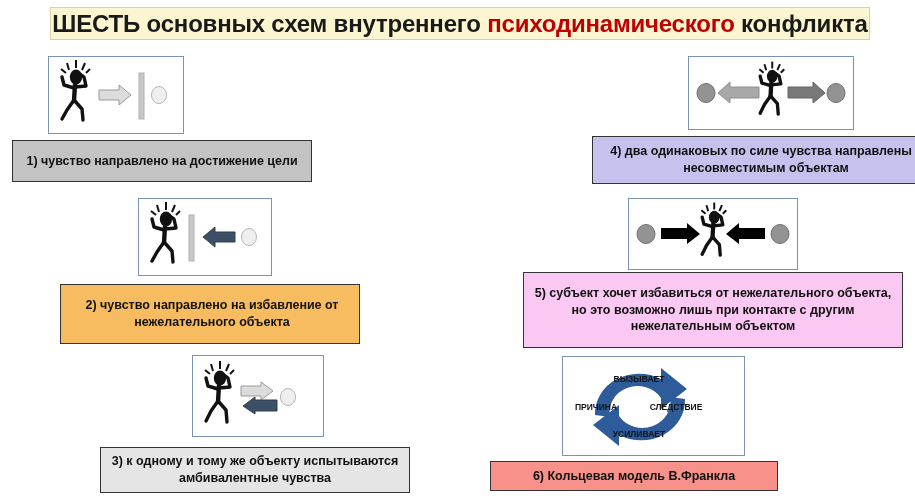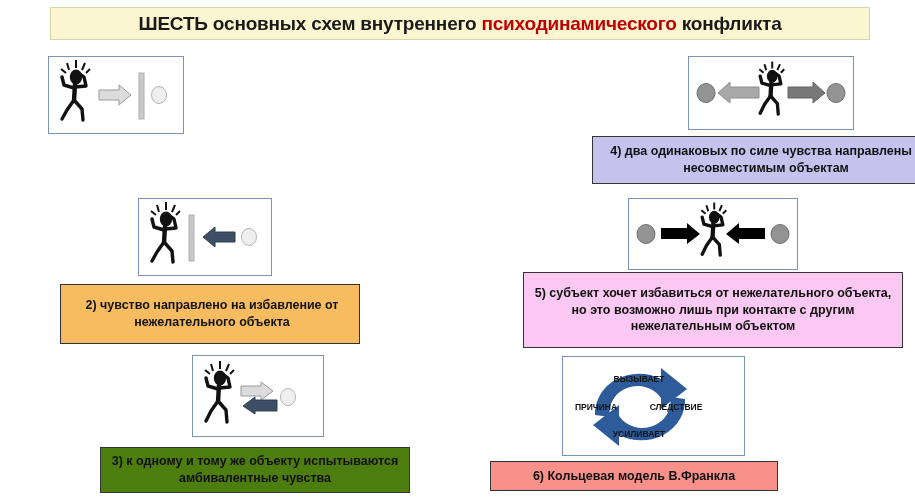--- a/index.html
+++ b/index.html
@@ -14,21 +14,21 @@
 
   
   .title-banner{
     position:absolute;left:50px;top:7px;width:820px;height:33px;
     background:#fbf5d0;
     border:1px solid #d9d2a8;
     display:flex;align-items:center;justify-content:center;
     box-sizing:border-box;
   }
   .title-text{
-    font-size:19px;font-weight:bold;color:#1a1a1a;white-space:nowrap;
+    font-size:24px;font-weight:bold;color:#1a1a1a;white-space:nowrap;
     letter-spacing:-0.2px;
   }
   .title-text .red{color:#c00000;}
 
   
   .img-frame{
     position:absolute;
     background:#ffffff;
     border:1px solid #7a93b5;
     box-sizing:border-box;
@@ -83,20 +83,21 @@
       <g>
         <path d="M50 33 L70 33 L70 28 L82 38 L70 48 L70 43 L50 43 Z" fill="#dcdcdc" stroke="#9a9a9a" stroke-width="1"></path>
       </g>
 
       <rect x="90" y="16" width="5" height="46" fill="#c8c8c8" stroke="#b0b0b0" stroke-width="1"></rect>
 
       <ellipse cx="110" cy="38" rx="7.5" ry="8.5" fill="#efefef" stroke="#b5b5b5" stroke-width="1"></ellipse>
     </svg>
   </div>
 
+  <div class="caption" style="left:12px;top:140px;width:300px;height:42px;background:#c3c3c3;">1) чувство направлено на достижение цели</div>
 
   <div class="img-frame" style="left:138px;top:198px;width:134px;height:78px;">
     <svg width="132" height="76" viewBox="0 0 132 76">
       <g fill="#111" stroke="#111">
         <path d="M18 6 L20 13" stroke-width="2" fill="none"></path>
         <path d="M27 3 L27 11" stroke-width="2" fill="none"></path>
         <path d="M36 6 L33 13" stroke-width="2" fill="none"></path>
         <path d="M12 12 L17 16" stroke-width="2" fill="none"></path>
         <path d="M41 12 L37 16" stroke-width="2" fill="none"></path>
         <ellipse cx="27" cy="20" rx="6.2" ry="7.4" fill="#111" stroke="none"></ellipse>
@@ -134,21 +135,21 @@
       <g>
         <path d="M48 30 L68 30 L68 26 L80 35 L68 44 L68 40 L48 40 Z" fill="#dcdcdc" stroke="#9a9a9a" stroke-width="1"></path>
       </g>
       <g>
         <path d="M84 44 L62 44 L62 41 L50 50 L62 58 L62 55 L84 55 Z" fill="#3d4f66" stroke="#33414f" stroke-width="1"></path>
       </g>
       <ellipse cx="95" cy="41" rx="7.5" ry="8.5" fill="#efefef" stroke="#b5b5b5" stroke-width="1"></ellipse>
     </svg>
   </div>
 
-  <div class="caption" style="left:100px;top:447px;width:310px;height:46px;background:#4d7c0f;">3) к одному и тому же объекту испытываются амбивалентные чувства</div>
+  <div class="caption" style="left:100px;top:447px;width:310px;height:46px;background:#e5e5e5;">3) к одному и тому же объекту испытываются амбивалентные чувства</div>
 
   <div class="img-frame" style="left:688px;top:56px;width:166px;height:74px;">
     <svg width="164" height="72" viewBox="0 0 164 72">
 
       <ellipse cx="17" cy="36" rx="9" ry="9.5" fill="#939393" stroke="#6f6f6f" stroke-width="1"></ellipse>
 
       <g>
         <path d="M70 30 L41 30 L41 25 L29 36 L41 46 L41 41 L70 41 Z" fill="#a8a8a8" stroke="#8f8f8f" stroke-width="1"></path>
       </g>
 

